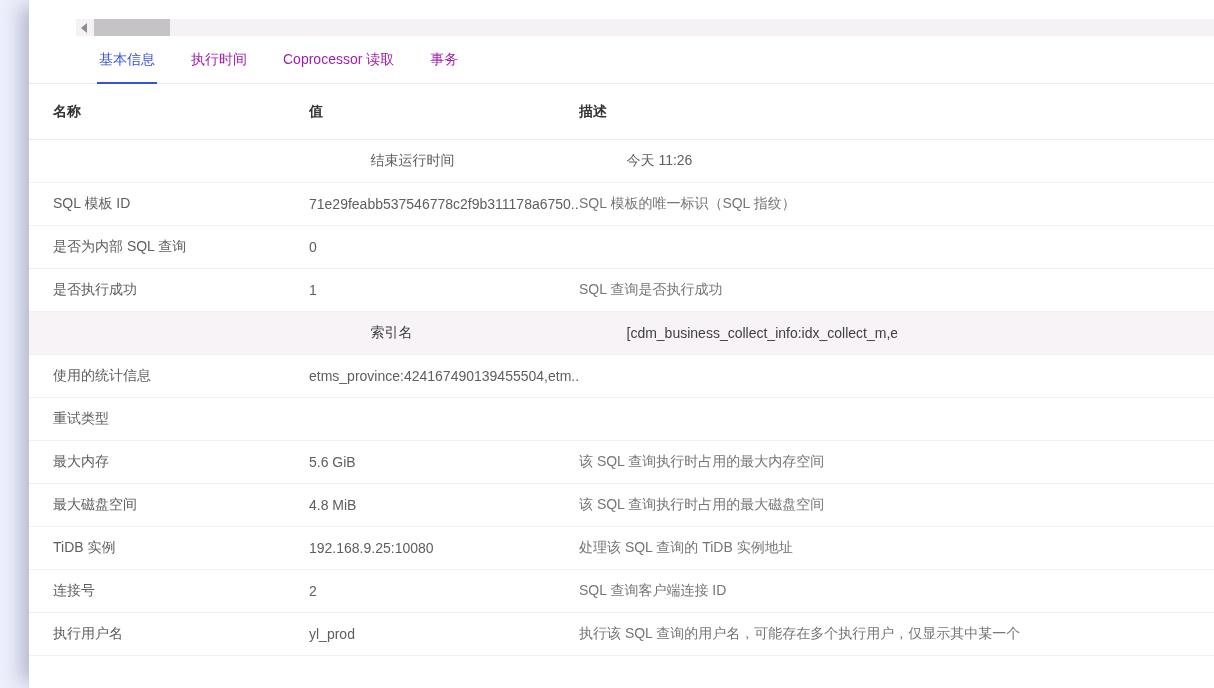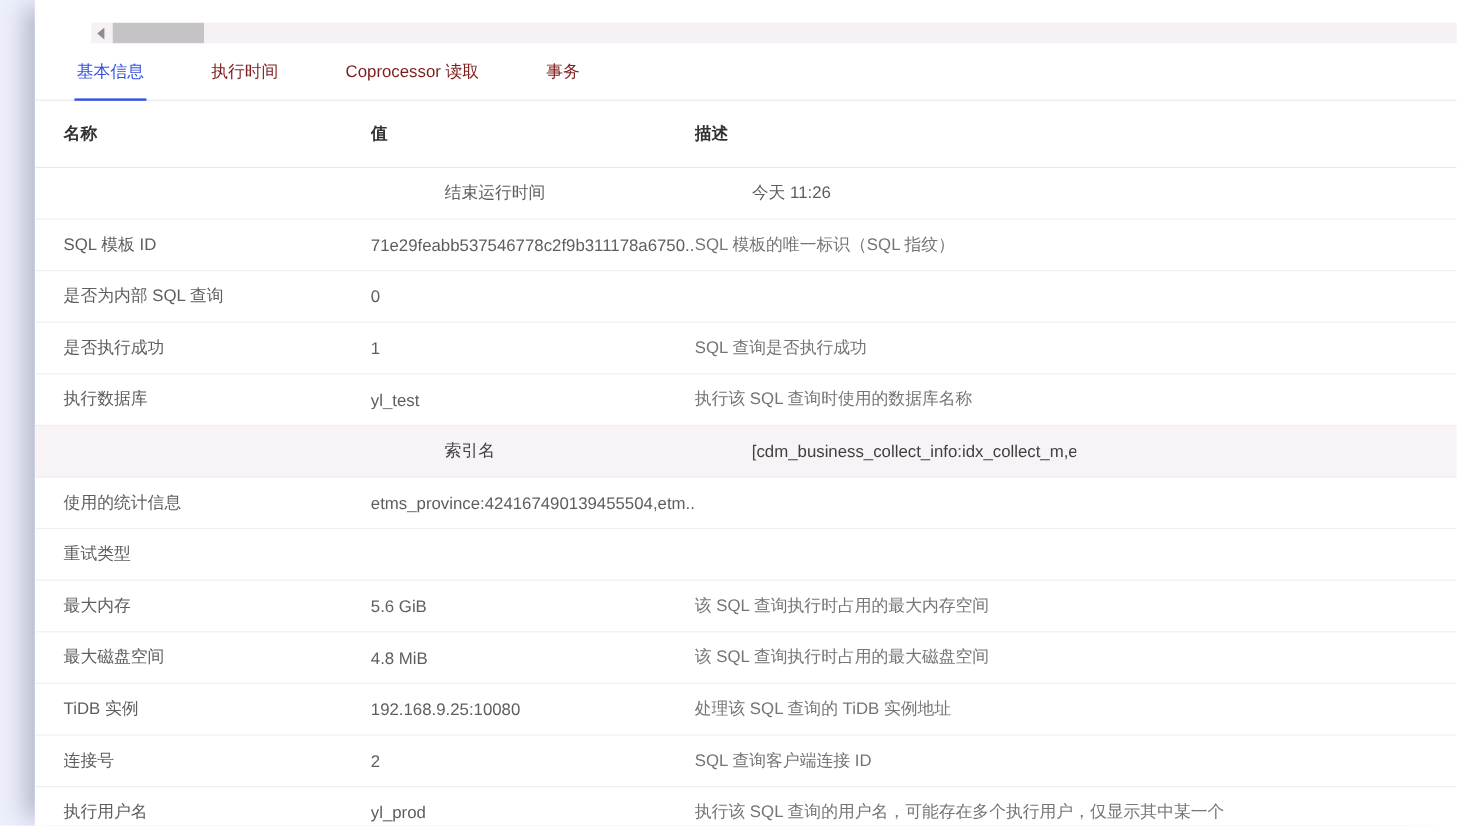--- a/index.html
+++ b/index.html
@@ -38,26 +38,26 @@
   }
   .hscroll-thumb {
     width: 76px; height: 17px; flex: none;
     margin-left: 2px;
     background: #c6c3c6;
     cursor: pointer;
   }
   
   .tabbar {
     position: absolute; left: 0; right: 0; top: 45px; height: 39px;
-    padding-left: 33px;
-    display: flex; gap: 52px;
+    padding-left: 68px;
+    display: flex; gap: 32px;
     border-bottom: 1px solid #e9e9e9;
   }
   .tab {
-    font-size: 14px; color: #7f1d1d;
+    font-size: 14px; color: #a21caf;
     padding: 6px 2px 0 2px;
     height: 39px;
     cursor: pointer;
     display: flex; align-items: flex-start;
     border-bottom: 2px solid transparent;
     white-space: nowrap;
   }
   .tab.active { color: #3351e3; border-bottom-color: #3351e3; }
   
   .table { position: absolute; left: 0; right: 0; top: 84px; }
@@ -133,25 +133,20 @@
         <div class="trow">
     <div class="col-name">是否为内部 SQL 查询</div>
     <div class="col-value">0</div>
     <div class="col-desc"></div>
   </div>
         <div class="trow">
     <div class="col-name">是否执行成功</div>
     <div class="col-value">1</div>
     <div class="col-desc">SQL 查询是否执行成功</div>
   </div>
-        <div class="trow">
-    <div class="col-name">执行数据库</div>
-    <div class="col-value">yl_test</div>
-    <div class="col-desc">执行该 SQL 查询时使用的数据库名称</div>
-  </div>
         <div class="trow highlighted">
     <div class="col-name">索引名</div>
     <div class="col-value">[cdm_business_collect_info:idx_collect_m,e...</div>
   </div>
         <div class="trow">
     <div class="col-name">使用的统计信息</div>
     <div class="col-value">etms_province:424167490139455504,etm...</div>
     <div class="col-desc"></div>
   </div>
         <div class="trow">

